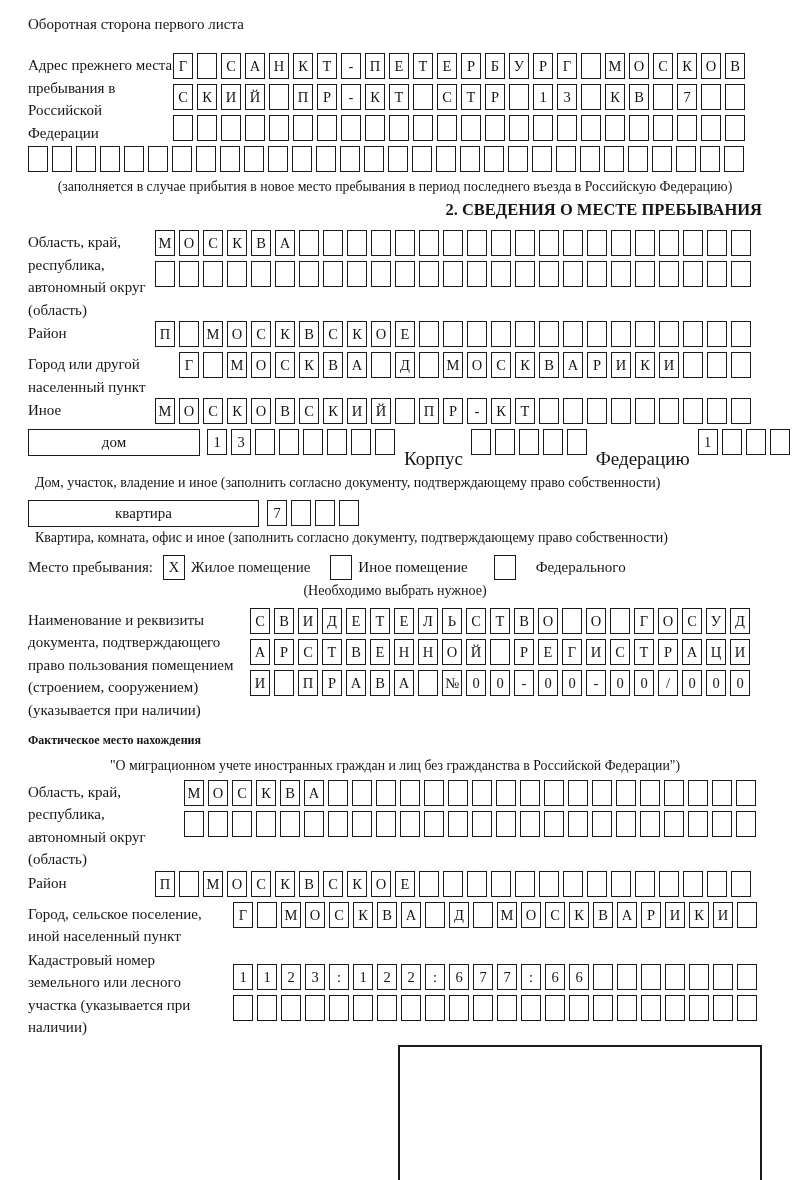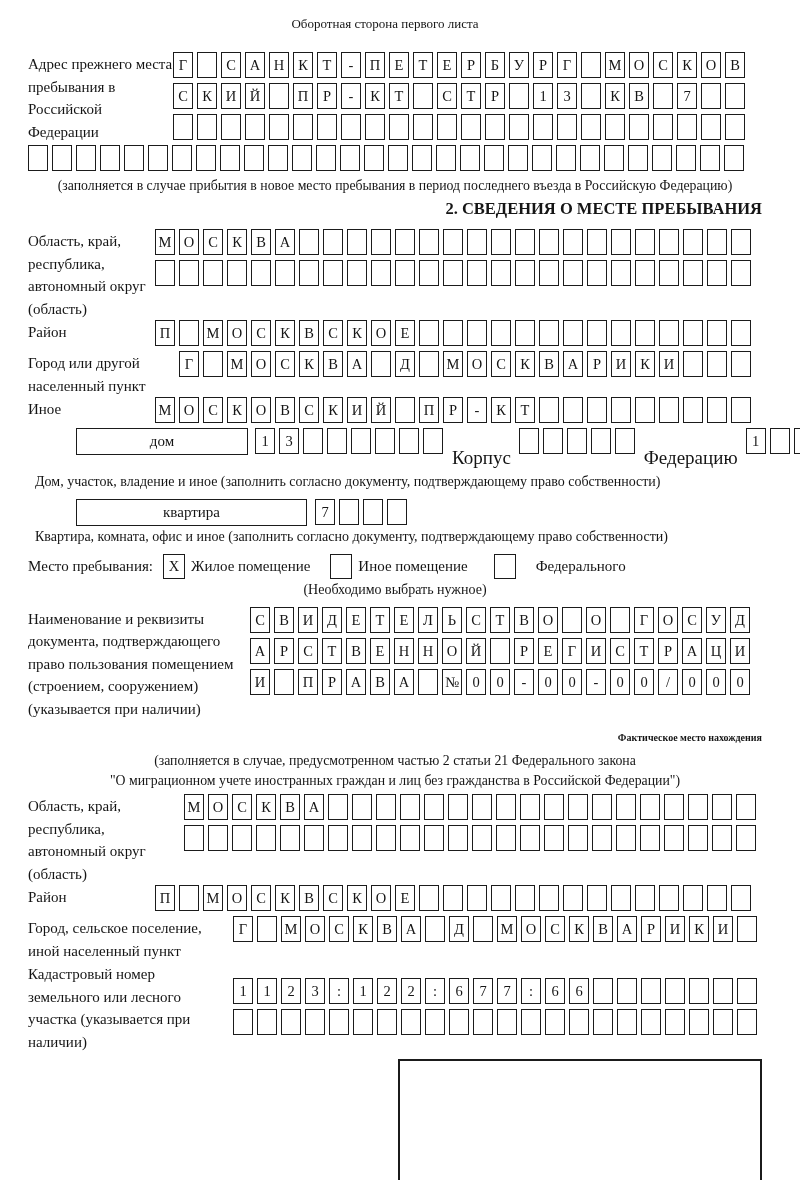--- a/index.html
+++ b/index.html
@@ -6,21 +6,21 @@
   .page{
     position:relative;
     width:800px;height:1180px;
     box-sizing:border-box;
     padding:12px 38px 0 28px;
     background:#fff;
     color:#151515;
     font-family:"Liberation Serif","DejaVu Serif",serif;
     overflow:hidden;
   }
-  .header-note{text-align:center;font-size:13px;margin:4px 20px 20px 0;}
+  .header-note{text-align:left;font-size:15px;margin:4px 20px 20px 0;}
   .field{display:flex;align-items:flex-start;}
   .labelcol{flex:0 0 auto;font-size:15px;line-height:1.5;padding-top:1px;}
   .w145{width:145px;}
   .w118{width:118px;margin-right:9px;}
   .w132{width:132px;margin-right:0;}
   .w212{width:212px;margin-right:10px;}
   .w190{width:190px;margin-right:15px;}
   .gridcol{flex:0 0 auto;}
   .grid-row{display:flex;margin-bottom:5px;}
   .grid-row.inline{margin-bottom:0;}
@@ -28,28 +28,28 @@
     flex:0 0 auto;box-sizing:border-box;
     width:20px;height:26px;margin-right:4px;
     border:1.6px solid #1b1b1b;background:#fff;
     display:flex;align-items:center;justify-content:center;
     font-size:14.5px;line-height:1;
   }
   .ml24{margin-left:24px;}
   .mt16{margin-top:16px;}
   .note{font-size:13.8px;text-align:center;margin:0 0 4px 0;line-height:1.4;}
   .title-main{font-size:16.5px;font-weight:bold;text-align:right;margin:4px 0 10px 0;}
-  .title-sub{font-size:10px;font-weight:bold;text-align:right;margin:12px 0 8px 0;}
+  .title-sub{font-size:12px;font-weight:bold;text-align:left;margin:12px 0 8px 0;}
   .caption{font-size:14px;margin:2px 0 7px 7px;line-height:1.35;}
   .caption.center{text-align:center;margin-left:0;}
   .house-row,.apt-row{display:flex;align-items:flex-start;margin-left:0;margin-bottom:2px;}
   .wide-box{
     box-sizing:border-box;height:27px;border:1.6px solid #1b1b1b;
     display:flex;align-items:center;justify-content:center;
-    font-size:15px;flex:0 0 auto;margin-left:48px;
+    font-size:15px;flex:0 0 auto;
   }
   .dom-box{width:172px;margin-right:7px;}
   .apt-box{width:231px;margin-right:8px;}
   .inline-label{font-size:19px;line-height:27px;margin:16px 8px 0 5px;flex:0 0 auto;}
   .stay-row{display:flex;align-items:center;font-size:15px;margin:4px 0 2px 0;}
   .checkbox{
     box-sizing:border-box;width:22px;height:25px;border:1.6px solid #1b1b1b;
     display:flex;align-items:center;justify-content:center;
     font-size:14.5px;flex:0 0 auto;
   }
@@ -467,21 +467,20 @@
           <span class="cell">0</span>
           <span class="cell">/</span>
           <span class="cell">0</span>
           <span class="cell">0</span>
           <span class="cell">0</span>
         </div>
     </div>
   </div>
 
   <div class="title-sub">Фактическое место нахождения</div>
-  <div class="note mb0">(заполняется в случае, предусмотренном частью 2 статьи 21 Федерального закона</div>
   <div class="note">"О миграционном учете иностранных граждан и лиц без гражданства в Российской Федерации")</div>
 
   <div class="field">
     <div class="labelcol w132">Область, край, республика, автономный округ (область)</div>
     <div class="gridcol ml24">
       <div class="grid-row">
           <span class="cell">М</span>
           <span class="cell">О</span>
           <span class="cell">С</span>
           <span class="cell">К</span>

